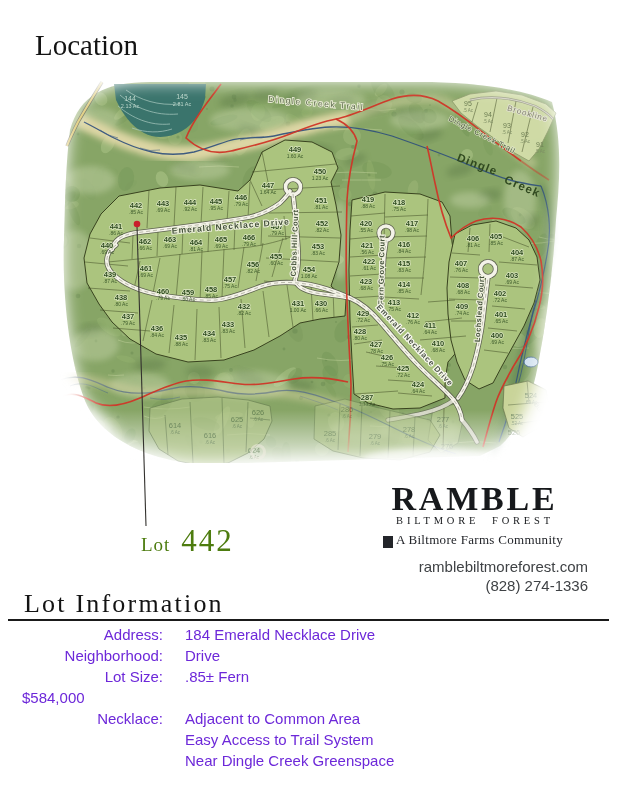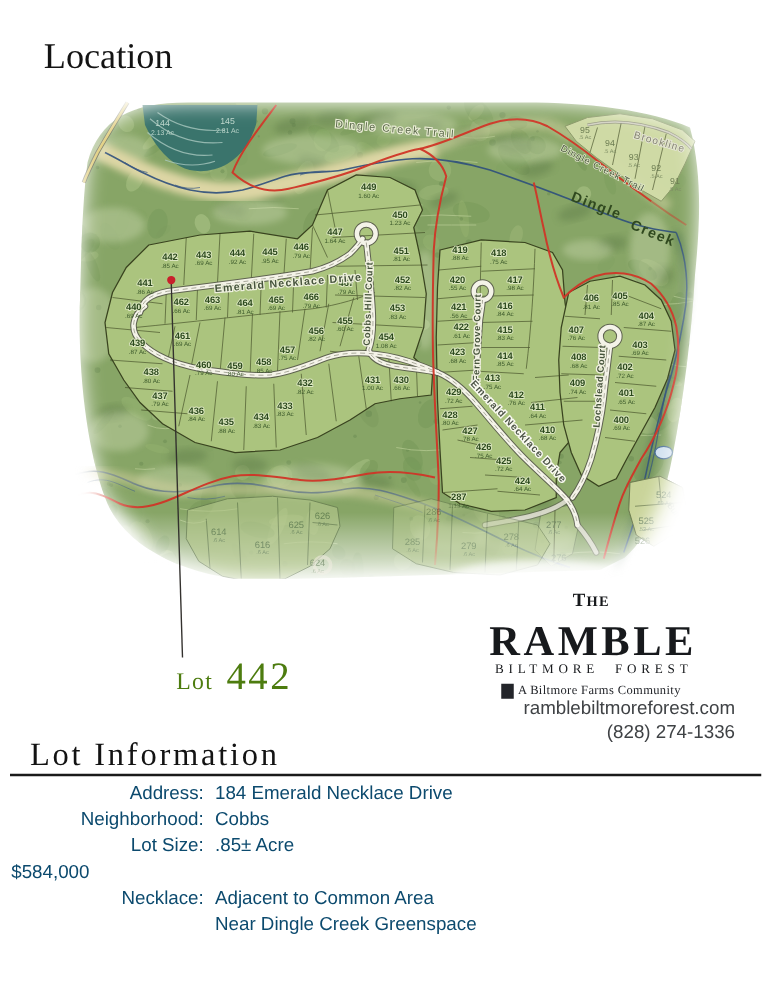--- a/index.html
+++ b/index.html
@@ -4,29 +4,29 @@
 html,body{margin:0;padding:0;background:#fff;width:618px;height:800px;overflow:hidden}
 body{position:relative;font-family:"Liberation Sans",sans-serif}
 .loc{position:absolute;left:35px;top:29px;font-family:"Liberation Serif",serif;font-size:29px;letter-spacing:0px;color:#131313}
 .lot442{position:absolute;left:141px;top:523px;font-family:Liberation Serif, serif;color:#4d7c0f}
 .lot442 .l{font-size:19px;letter-spacing:1px}
 .lot442 .n{font-size:31px;letter-spacing:2px;margin-left:5px}
 .logo{position:absolute;left:358px;top:472px;width:230px;text-align:center;color:#17191c}
 .logo .the{font-family:"Liberation Serif",serif;font-weight:bold;letter-spacing:1px;height:15px}
 .logo .ramble{font-family:"Liberation Serif",serif;font-size:34px;font-weight:bold;letter-spacing:2.8px;padding-left:3px;line-height:1;margin-top:10px}
 .logo .bf{font-family:"Liberation Serif",serif;font-size:10.5px;letter-spacing:3.8px;padding-left:4px;margin-top:-1px;white-space:nowrap}
-.logo .comm{font-size:10px;font-family:"Liberation Serif",serif;margin-top:6px;letter-spacing:0.3px;display:flex;align-items:flex-start;justify-content:center;gap:3px;color:#23252a}
+.logo .comm{font-size:13px;font-family:"Liberation Serif",serif;margin-top:6px;letter-spacing:0.3px;display:flex;align-items:flex-end;justify-content:center;gap:3px;color:#23252a}
 .crest{display:inline-block;width:10px;height:12px;background:#23252a}
 .contact{position:absolute;left:358px;top:557px;width:230px;text-align:right;color:#3f4245;font-size:15px;line-height:19px}
 .lotinfo{position:absolute;left:24px;top:589px;font-family:"Liberation Serif",serif;font-size:26px;letter-spacing:2.2px;color:#131313}
 .rule{position:absolute;left:8px;top:619px;width:601px;height:2px;background:#1a1a1a}
-.rows{position:absolute;left:0;top:624px;width:572px;font-size:15px;color:#0c4a6e}
+.rows{position:absolute;left:0;top:624px;width:572px;font-size:15px;color:#6d28d9}
 .row{display:flex;line-height:21px}
 .row .lab{width:163px;text-align:right;flex:none}
-.row .val{margin-left:9px}
+.row .val{margin-left:22px}
 </style></head>
 <body>
 <div class="loc">Location</div>
 <svg width="618" height="560" viewBox="0 0 618 560" style="position:absolute;left:0;top:0">
 <defs>
 <filter id="b8" x="-20%" y="-20%" width="140%" height="140%">
         <feGaussianBlur stdDeviation="8"></feGaussianBlur>
       </filter>
 <filter id="b3" x="-20%" y="-20%" width="140%" height="140%">
         <feGaussianBlur stdDeviation="3"></feGaussianBlur>
@@ -811,48 +811,51 @@
       <rect x="0" y="463" width="618" height="97" fill="white"></rect>
       <ellipse cx="430" cy="462" rx="70" ry="14" fill="white" opacity="0.7" filter="url(#b3)"></ellipse>
       <ellipse cx="592" cy="450" rx="50" ry="35" fill="white" opacity="0.75" filter="url(#b8)"></ellipse>
       <ellipse cx="55" cy="440" rx="60" ry="40" fill="white" opacity="0.8" filter="url(#b8)"></ellipse>
     </g>
     <line x1="137" y1="226" x2="146" y2="526" stroke="#33312e" stroke-width="1.1"></line>
 <circle cx="137" cy="224" r="3.3" fill="#c9202b"></circle>
   </svg>
 <div class="lot442"><span class="l">Lot </span><span class="n">442</span></div>
 <div class="logo">
-<div class="the"><span style="font-size:15px">T</span><span style="font-size:11.5px">HE</span></div>
 <div class="ramble">RAMBLE</div>
 <div class="bf">BILTMORE&nbsp;&nbsp;FOREST</div>
 <div class="comm">
       <span class="crest"></span>
       <span>A Biltmore Farms Community</span>
     </div>
 </div>
 <div class="contact">ramblebiltmoreforest.com<br>(828) 274-1336</div>
 <div class="lotinfo">Lot Information</div>
 <div class="rule"></div>
 <div class="rows">
 <div class="row">
       <span class="lab">Address:</span>
       <span class="val">184 Emerald Necklace Drive</span>
     </div>
 <div class="row">
       <span class="lab">Neighborhood:</span>
-      <span class="val">Cobbs</span>
+      <span class="val">Drive</span>
     </div>
 <div class="row">
       <span class="lab">Lot Size:</span>
-      <span class="val">.85± Acre</span>
+      <span class="val">.85± Fern</span>
     </div>
 <div class="row">
       <span class="val">$584,000</span>
     </div>
 <div class="row">
       <span class="lab">Necklace:</span>
       <span class="val">Adjacent to Common Area</span>
     </div>
 <div class="row">
       <span class="lab"></span>
+      <span class="val">Easy Access to Trail System</span>
+    </div>
+<div class="row">
+      <span class="lab"></span>
       <span class="val">Near Dingle Creek Greenspace</span>
     </div>
 </div>
 
 </body></html>

